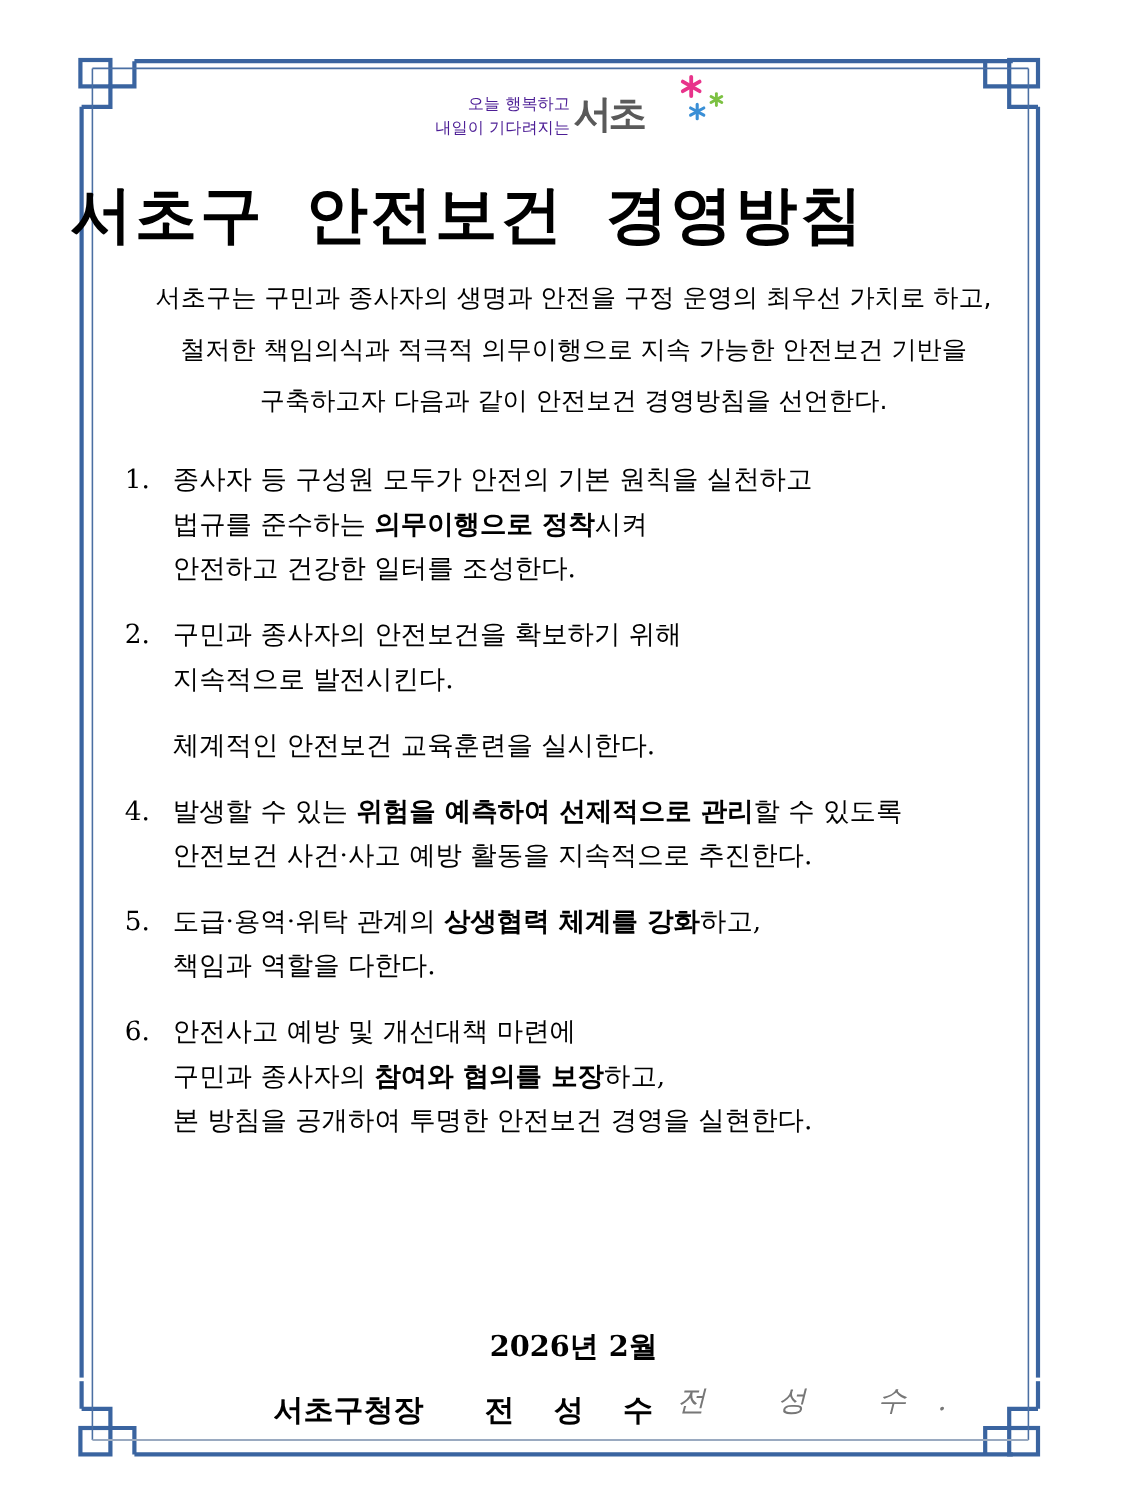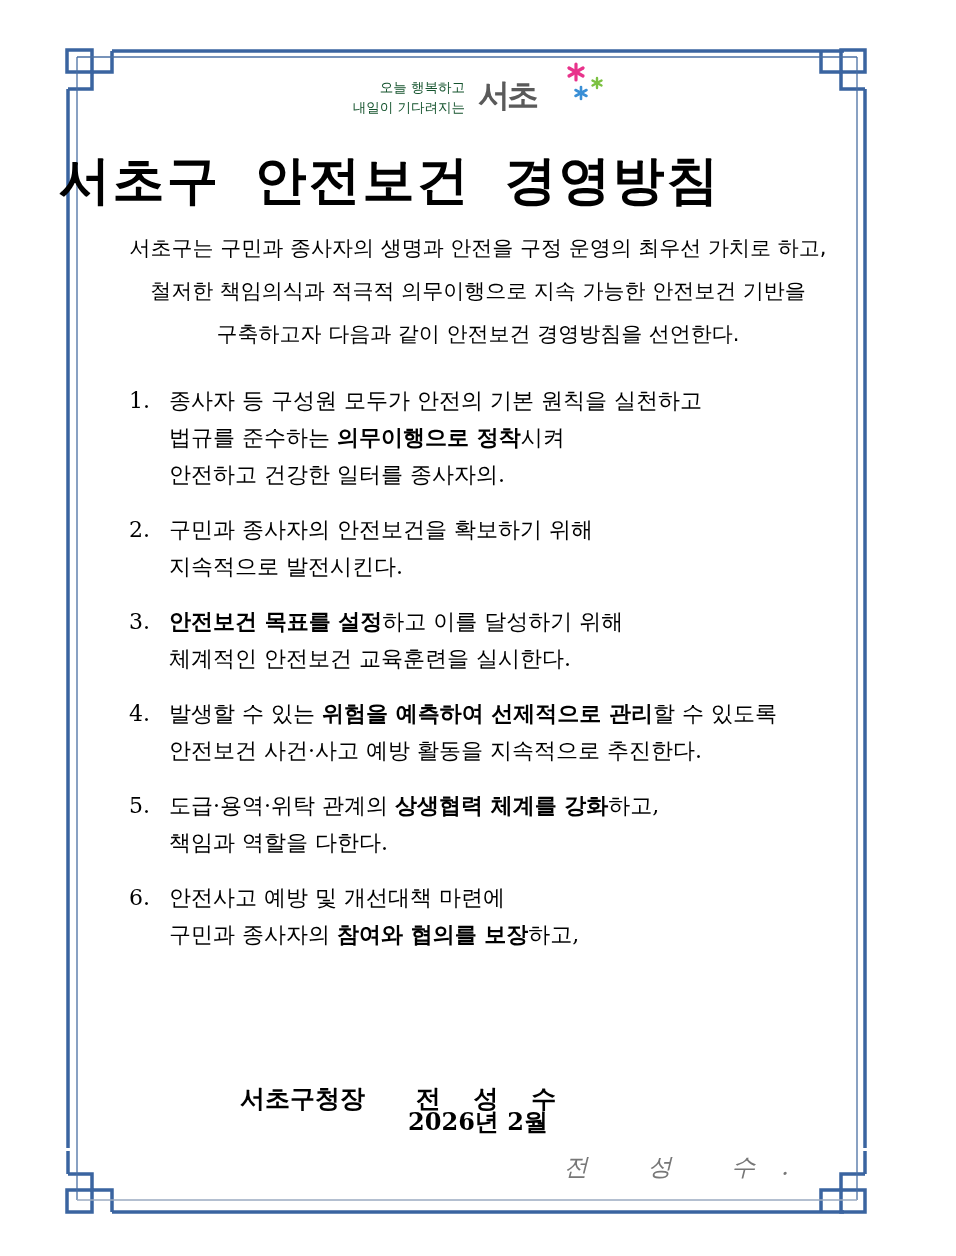--- a/index.html
+++ b/index.html
@@ -1,43 +1,43 @@
 <!DOCTYPE html>
 <html><head>
 <meta charset="utf-8">
 <style>
   html, body { margin:0; padding:0; background:#ffffff; }
   body { width:956px; height:1256px; position:relative; overflow:hidden;
          font-family:"DejaVu Serif","Liberation Serif",serif; color:#000; }
   .frame { position:absolute; left:0; top:0; width:956px; height:1256px; pointer-events:none; }
   .logo { position:absolute; left:355px; top:62px; width:250px; height:62px; }
-  .logo-small { position:absolute; right:140px; font-family:"DejaVu Sans","Liberation Sans",sans-serif;
-                font-size:13.5px; color:#14532d; white-space:nowrap; line-height:18px; text-align:right; }
+  .logo-small { position:absolute; right:130px; font-family:"DejaVu Sans","Liberation Sans",sans-serif;
+                font-size:13.5px; color:#4c1d95; white-space:nowrap; line-height:18px; text-align:right; }
   .logo-small.l1 { top:16px; }
   .logo-small.l2 { top:36px; }
   .logo-big { position:absolute; left:123px; top:8px; font-family:"DejaVu Sans","Liberation Sans",sans-serif;
               font-weight:bold; font-size:32px; color:#5a5a5a; letter-spacing:-3px; line-height:50px; }
   .stars { position:absolute; left:210px; top:0; width:46px; height:44px; }
   .title { position:absolute; left:0; width:779px; top:150px; text-align:center;
            font-family:"DejaVu Sans","Liberation Sans",sans-serif; font-weight:bold;
            font-size:52px; letter-spacing:2px; word-spacing:14px; line-height:60px; }
   .intro { position:absolute; left:0; width:956px; top:227px; text-align:center;
            font-family:"DejaVu Sans","Liberation Sans",sans-serif; font-size:21px; line-height:43px; }
   .intro div { white-space:nowrap; }
   .items { position:absolute; left:104px; top:382px; width:760px;
            font-family:"DejaVu Serif","Liberation Serif",serif; font-size:22px; }
   .item { margin-bottom:18px; }
-  .item .line { white-space:nowrap; height:37px; line-height:37px;margin-left:25px; }
+  .item .line { white-space:nowrap; height:37px; line-height:37px; }
   .item .line.cont { padding-left:40px; }
   .num { display:inline-block; width:40px; }
   b { font-family:"DejaVu Sans","Liberation Sans",sans-serif; font-weight:bold; }
   .date { position:absolute; left:0; width:956px; top:1102px; text-align:center;
           font-family:"DejaVu Serif","Liberation Serif",serif; font-weight:bold; font-size:24px; line-height:40px; }
-  .sign-row { position:absolute; left:228px; top:1074px; height:50px; white-space:nowrap;
-              font-family:"DejaVu Sans","Liberation Sans",sans-serif; font-weight:bold; font-size:25px; line-height:50px;margin-left:12px; }
+  .sign-row { position:absolute; left:228px; top:1150px; height:50px; white-space:nowrap;
+              font-family:"DejaVu Sans","Liberation Sans",sans-serif; font-weight:bold; font-size:25px; line-height:50px; }
   .sign-title { display:inline-block; }
   .sign-name { display:inline-block; margin-left:42px; letter-spacing:12px; }
   .signature { position:absolute; left:564px; top:1142px; height:50px; line-height:50px;
                font-family:"DejaVu Serif","Liberation Serif",serif; font-size:24px; color:#777;
                letter-spacing:26px; font-style:italic; font-weight:normal; }
 </style>
 </head>
 <body>
 
 <svg class="frame" viewBox="0 0 956 1256" xmlns="http://www.w3.org/2000/svg">
@@ -105,41 +105,41 @@
 <div class="intro">
   <div>서초구는 구민과 종사자의 생명과 안전을 구정 운영의 최우선 가치로 하고,</div>
   <div>철저한 책임의식과 적극적 의무이행으로 지속 가능한 안전보건 기반을</div>
   <div>구축하고자 다음과 같이 안전보건 경영방침을 선언한다.</div>
 </div>
 
 <div class="items" id="items">
     <div class="item">
       <div class="line"><span class="num">1.</span><span>종사자 등 구성원 모두가 안전의 기본 원칙을 실천하고</span></div>
       <div class="line cont"><span>법규를 준수하는 </span><b>의무이행으로 정착</b><span>시켜</span></div>
-      <div class="line cont"><span>안전하고 건강한 일터를 종사자의.</span></div>
+      <div class="line cont"><span>안전하고 건강한 일터를 조성한다.</span></div>
     </div>
     <div class="item">
       <div class="line"><span class="num">2.</span><span>구민과 종사자의 안전보건을 확보하기 위해</span></div>
       <div class="line cont"><span>지속적으로 발전시킨다.</span></div>
     </div>
     <div class="item">
-      <div class="line"><span class="num">3.</span><b>안전보건 목표를 설정</b><span>하고 이를 달성하기 위해</span></div>
       <div class="line cont"><span>체계적인 안전보건 교육훈련을 실시한다.</span></div>
     </div>
     <div class="item">
       <div class="line"><span class="num">4.</span><span>발생할 수 있는 </span><b>위험을 예측하여 선제적으로 관리</b><span>할 수 있도록</span></div>
       <div class="line cont"><span>안전보건 사건·사고 예방 활동을 지속적으로 추진한다.</span></div>
     </div>
     <div class="item">
       <div class="line"><span class="num">5.</span><span>도급·용역·위탁 관계의 </span><b>상생협력 체계를 강화</b><span>하고,</span></div>
       <div class="line cont"><span>책임과 역할을 다한다.</span></div>
     </div>
     <div class="item">
       <div class="line"><span class="num">6.</span><span>안전사고 예방 및 개선대책 마련에</span></div>
       <div class="line cont"><span>구민과 종사자의 </span><b>참여와 협의를 보장</b><span>하고,</span></div>
+      <div class="line cont"><span>본 방침을 공개하여 투명한 안전보건 경영을 실현한다.</span></div>
     </div>
   </div>
 
 <div class="date">2026년 2월</div>
 
 <div class="sign-row">
   <span class="sign-title">서초구청장</span>
   <span class="sign-name">전 성 수</span>
 </div>
 <div class="signature">전 성 수.</div>

